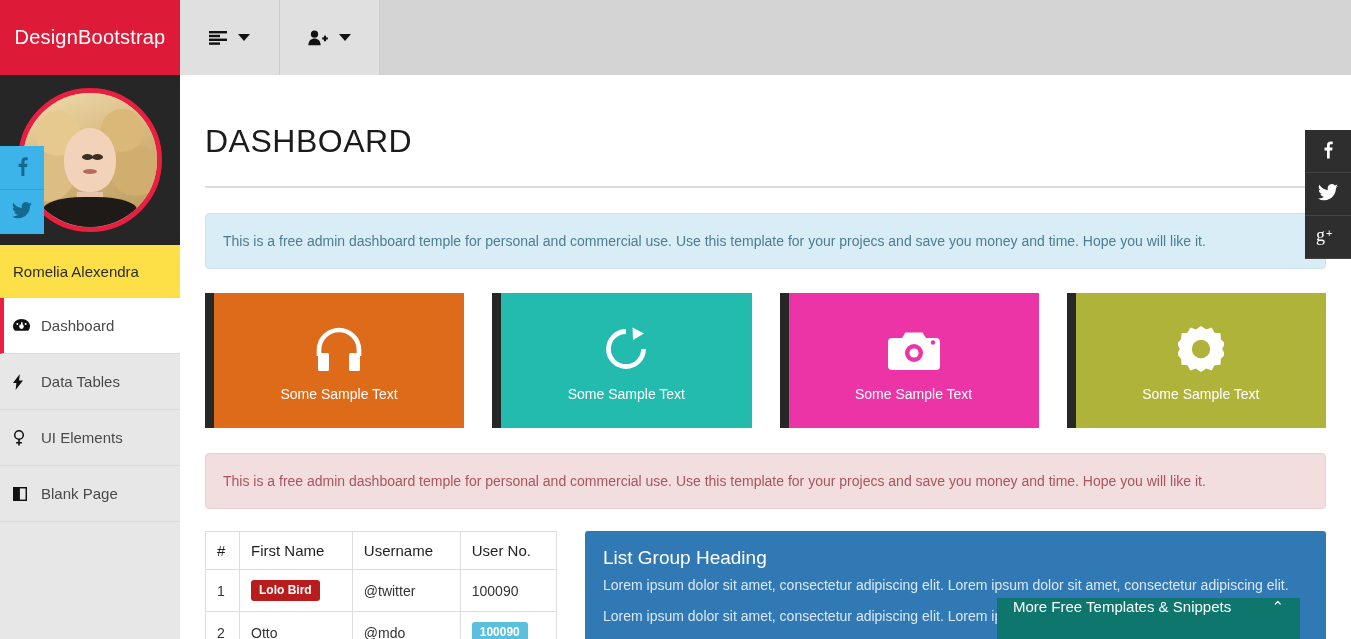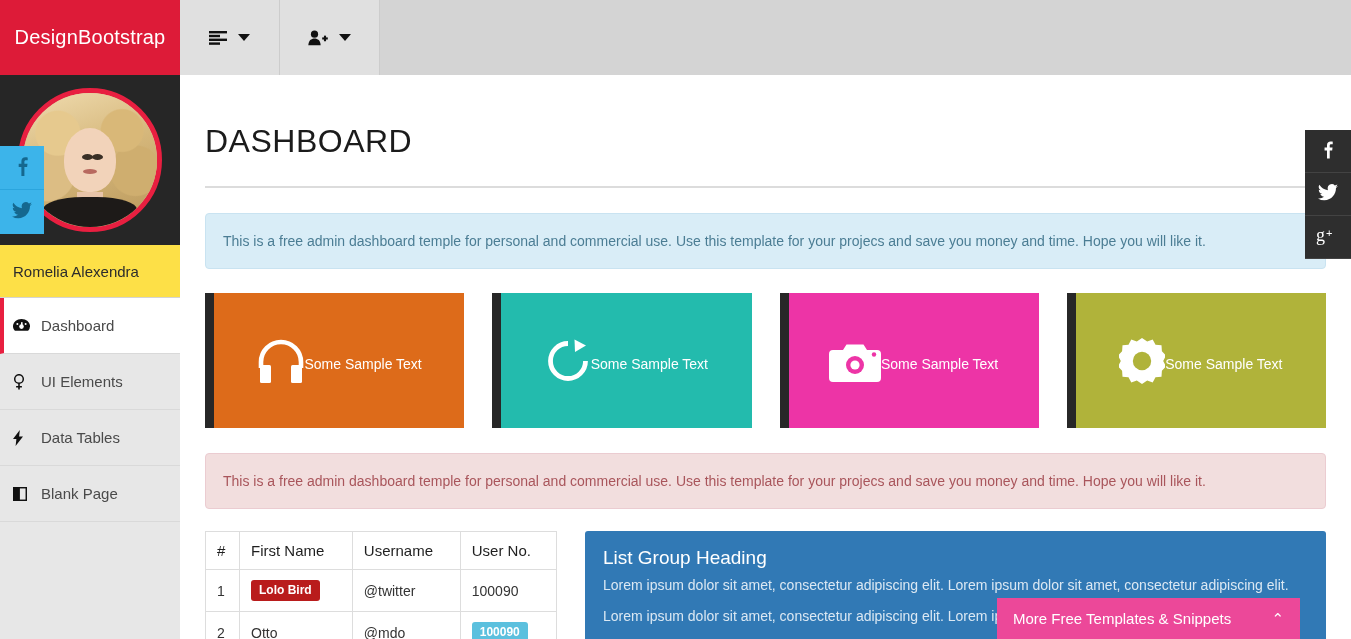--- a/index.html
+++ b/index.html
@@ -179,21 +179,21 @@
   }
 
   
   #tiles {
     margin: 24px 25px 0 25px;
     display: flex; gap: 28px;
   }
   .tile {
     flex: 1; height: 135px;
     border-left: 9px solid #272727;
-    display: flex; flex-direction: row;
+    display: flex; flex-direction: column;
     align-items: center; justify-content: center;
     color: #ffffff;
     cursor: pointer;
   }
   .tile-icon { height: 60px; display: flex; align-items: center; }
   .tile-text { font-size: 14px; margin-top: 7px; }
 
   
   #bottom-row {
     margin: 22px 25px 0 25px;
@@ -247,23 +247,23 @@
     color: #ffffff;
     display: flex; align-items: center; justify-content: center;
     border-bottom: 1px solid #434343;
     cursor: pointer;
   }
 
   
   #promo {
     position: absolute; right: 51px; bottom: 0;
     width: 303px; height: 41px;
-    background: #ec4899;
+    background: #0f766e;
     color: #ffffff;
-    display: flex; align-items: center;
+    display: flex; align-items: flex-start;
     padding: 0 16px;
     font-size: 15px;
     cursor: pointer;
     z-index: 10;
   }
   #promo-label { flex: 1; }
   #promo-chev { font-size: 15px; }
 </style>
 </head>
 <body>
@@ -338,36 +338,36 @@
         <circle cx="4.4" cy="5.1" r="1" fill="#fff"></circle>
         <circle cx="12.6" cy="5.1" r="1" fill="#fff"></circle>
         <rect x="8" y="3.2" width="1.6" height="4.4" fill="#fff"></rect>
       </svg>
     </span>
     <span class="side-label">Dashboard</span>
   </div>
 
   <div class="side-item">
     <span class="side-ico">
+      <svg width="10" height="16" viewBox="0 0 10 16">
+        <path d="M6.8 0 0 9h3.4L2.6 16 10 6.4H6.1Z" fill="#111"></path>
+      </svg>
+    </span>
+    <span class="side-label">Data Tables</span>
+  </div>
+
+  <div class="side-item">
+    <span class="side-ico">
       <svg width="12" height="16" viewBox="0 0 12 16">
         <circle cx="6" cy="5" r="4.3" fill="none" stroke="#111" stroke-width="1.5"></circle>
         <rect x="5.2" y="9.3" width="1.6" height="6.2" fill="#111"></rect>
         <rect x="3.1" y="12" width="5.8" height="1.5" fill="#111"></rect>
       </svg>
     </span>
     <span class="side-label">UI Elements</span>
-  </div>
-
-  <div class="side-item">
-    <span class="side-ico">
-      <svg width="10" height="16" viewBox="0 0 10 16">
-        <path d="M6.8 0 0 9h3.4L2.6 16 10 6.4H6.1Z" fill="#111"></path>
-      </svg>
-    </span>
-    <span class="side-label">Data Tables</span>
   </div>
 
 
 
   <div class="side-item">
     <span class="side-ico">
       <svg width="14" height="14" viewBox="0 0 14 14">
         <rect x="0.7" y="0.7" width="12.6" height="12.6" fill="none" stroke="#111" stroke-width="1.5"></rect>
         <rect x="0.7" y="0.7" width="6.2" height="12.6" fill="#111"></rect>
       </svg>

